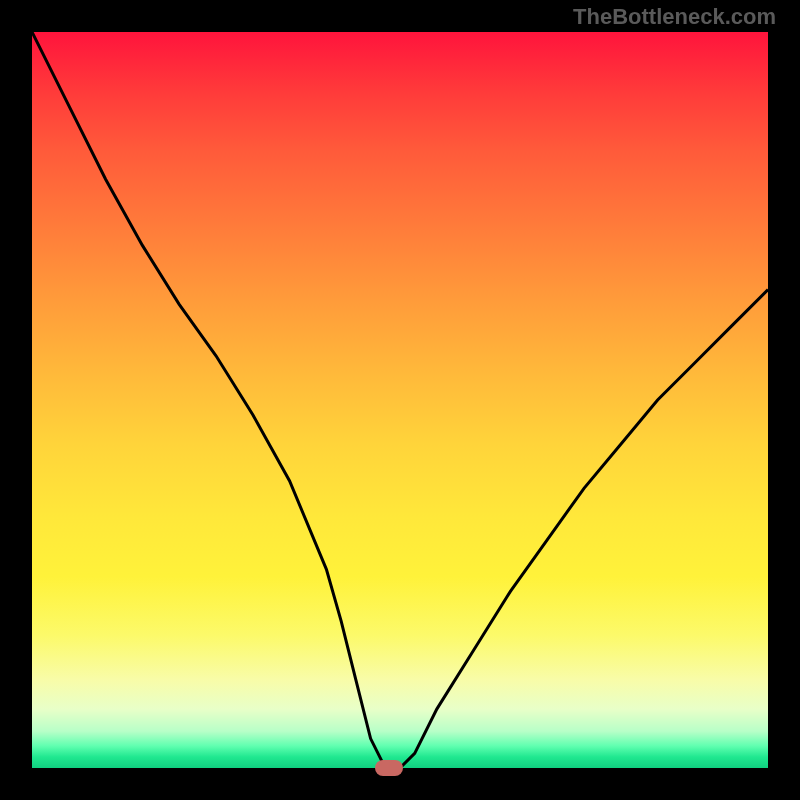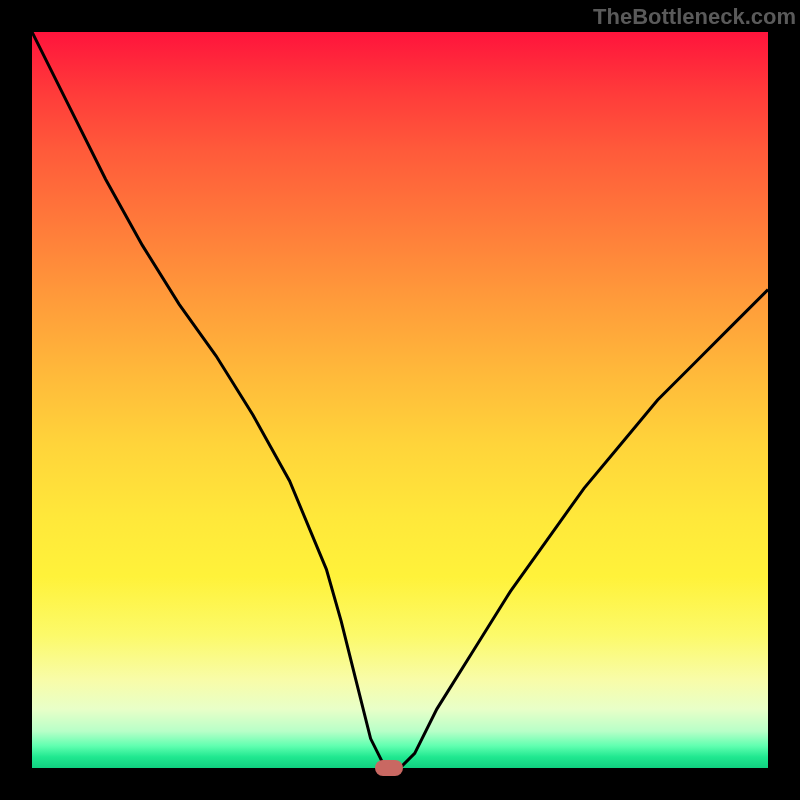--- a/index.html
+++ b/index.html
@@ -10,21 +10,21 @@
     body {
       width: 800px;
       height: 800px;
       background: #000;
       position: relative;
       overflow: hidden;
     }
     .watermark {
       position: absolute;
       top: 4px;
-      right: 4px;
+      right: 24px;
       font-family: Arial, sans-serif;
       font-size: 22px;
       font-weight: bold;
       color: #5a5a5a;
       z-index: 10;
     }
     .plot-area {
       position: absolute;
       top: 32px;
       left: 32px;

